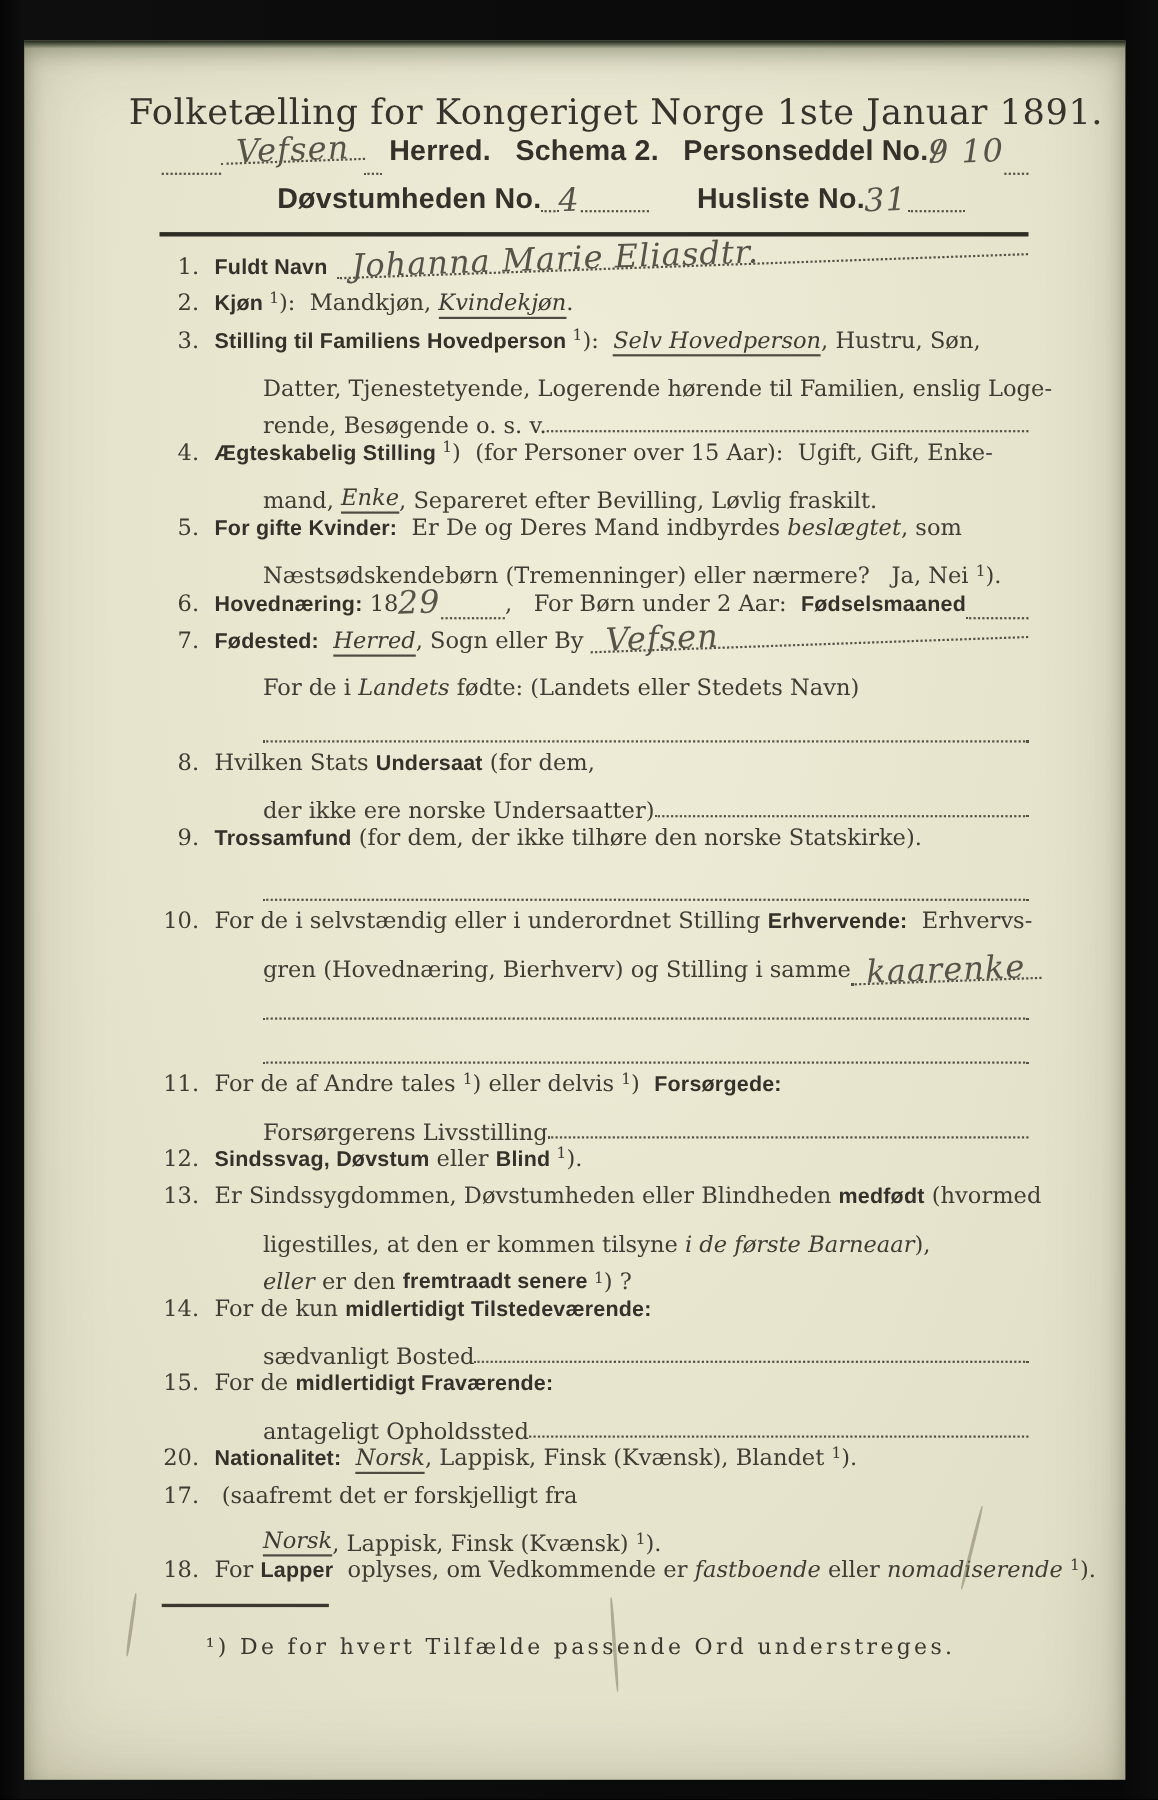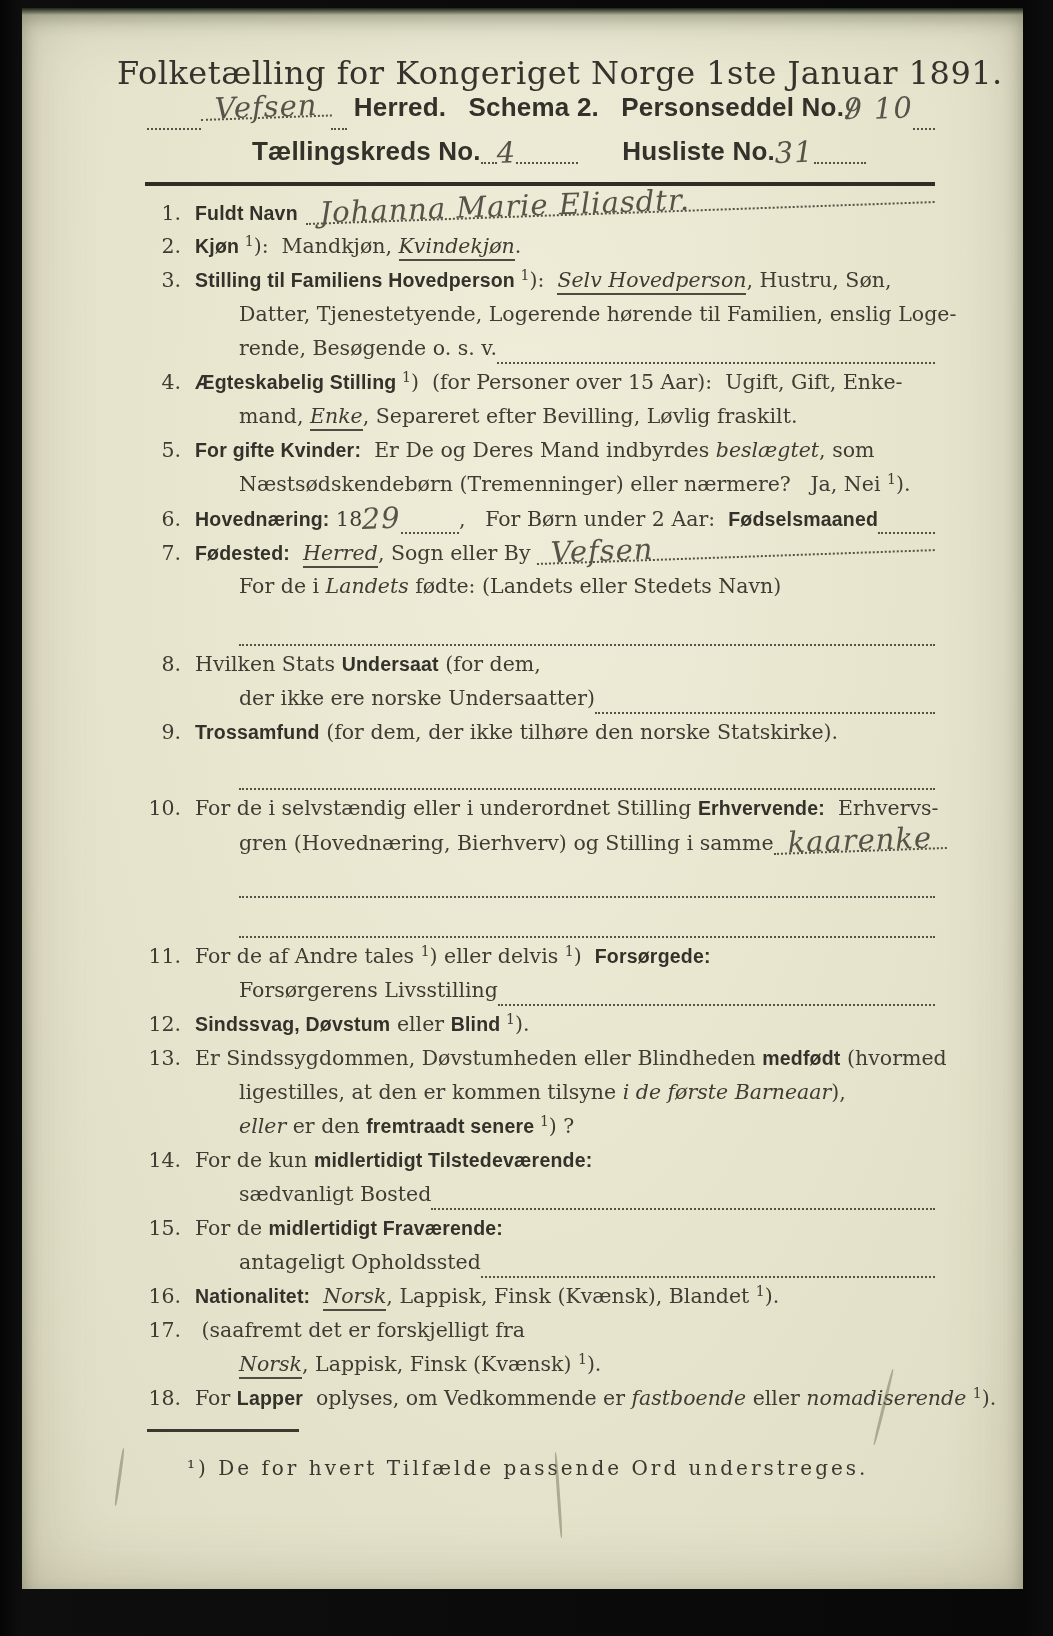--- a/index.html
+++ b/index.html
@@ -1,31 +1,31 @@
 <!DOCTYPE html>
 <html><head>
 <meta charset="utf-8">
 <style>
   html,body{margin:0;padding:0;background:#000;}
   .stage{position:relative;width:1053px;height:1636px;background:
     linear-gradient(90deg,#050505 0%,#0e0e0e 2%,#080808 97%,#0d0d0d 100%);
     overflow:hidden;font-family:"DejaVu Serif",serif;}
-  .paper{position:absolute;left:22px;top:8px;width:1001px;height:1581px;
+  .paper{position:absolute;left:22px;top:37px;width:1001px;height:1581px;
     background:radial-gradient(ellipse at 50% 28%, #efecd8 0%, #e9e6d0 45%, #e2dfc8 85%, #dbd8c0 100%);
     box-shadow:inset 0 0 70px rgba(95,90,60,.28), inset 0 10px 18px rgba(25,40,15,.35);
     box-sizing:border-box;padding:46px 88px 0 125px;}
   .paper::before{content:"";position:absolute;top:0;left:0;right:0;height:7px;
     background:linear-gradient(#1d2616,rgba(30,40,20,0));}
 
   .title{font:32px "DejaVu Serif",serif;color:#35332b;text-align:center;
     letter-spacing:.5px;white-space:nowrap;margin-left:-30px;}
 
   .line{display:flex;align-items:baseline;height:34px;overflow:visible;}
   .hline{height:44px;}
-  .line.cont{padding-left:92px;}
+  .line.cont{padding-left:92px;align-items:flex-end;}
   .sg{white-space:pre;}
   .r,.it,.hu,.num{font:20.5px "DejaVu Serif",serif;color:#3e3c33;}
   .it{font-style:italic;}
   .b{font:700 19.5px "Liberation Sans",sans-serif;color:#33312a;letter-spacing:.2px;}
   .hb{font-size:26px;}
   .hu{border-bottom:2.5px solid #4f4b40;padding-bottom:1px;font-style:italic;}
   .num{flex:0 0 34px;text-align:right;margin-right:14px;}
   .sup{font:14px "DejaVu Serif",serif;color:#3e3c33;position:relative;top:-7px;}
   .dots{align-self:flex-end;margin-bottom:6px;height:2px;border-bottom:2.5px dotted #555144;}
   .fill{flex:1 1 auto;}
@@ -57,21 +57,21 @@
         <span class="sg hw hwb">Vefsen</span>
         <span class="sg dots" style="width: 34px;"></span>
         <span class="sg gap" style="width: 14px;"></span>
         <span class="sg b hb">Herred.   Schema 2.   Personseddel No.</span>
         <span class="sg hw hws">9</span>
         <span class="sg hw"> 10</span>
         <span class="sg dots" style="width: 48px;"></span>
       </div>
     <div class="line" id="header-line-3">
         <span class="sg gap" style="width: 105px;"></span>
-        <span class="sg b hb">Tællingskreds No.</span>
+        <span class="sg b hb">Døvstumheden No.</span>
         <span class="sg dots" style="width: 16px;"></span>
         <span class="sg hw">4</span>
         <span class="sg dots" style="width: 62px;"></span>
         <span class="sg gap" style="width: 44px;"></span>
         <span class="sg b hb">Husliste No.</span>
         <span class="sg hw">31</span>
         <span class="sg dots" style="width: 52px;"></span>
       </div>
     <div class="rule"></div>
     <div id="items">
@@ -269,21 +269,21 @@
             <span class="sg r">For de </span>
             <span class="sg b">midlertidigt Fraværende:</span>
           </div>
           <div class="line cont">
             <span class="sg r">antageligt Opholdssted</span>
             <span class="sg dots fill"></span>
           </div>
         </div>
         <div>
           <div class="line first">
-            <span class="sg num">16.</span>
+            <span class="sg num">20.</span>
             <span class="sg b">Nationalitet:</span>
             <span class="sg r">  </span>
             <span class="sg hu">Norsk</span>
             <span class="sg r">, Lappisk, Finsk (Kvænsk), Blandet </span>
             <span class="sg sup">1</span>
             <span class="sg r">).</span>
           </div>
         </div>
         <div>
           <div class="line first">

